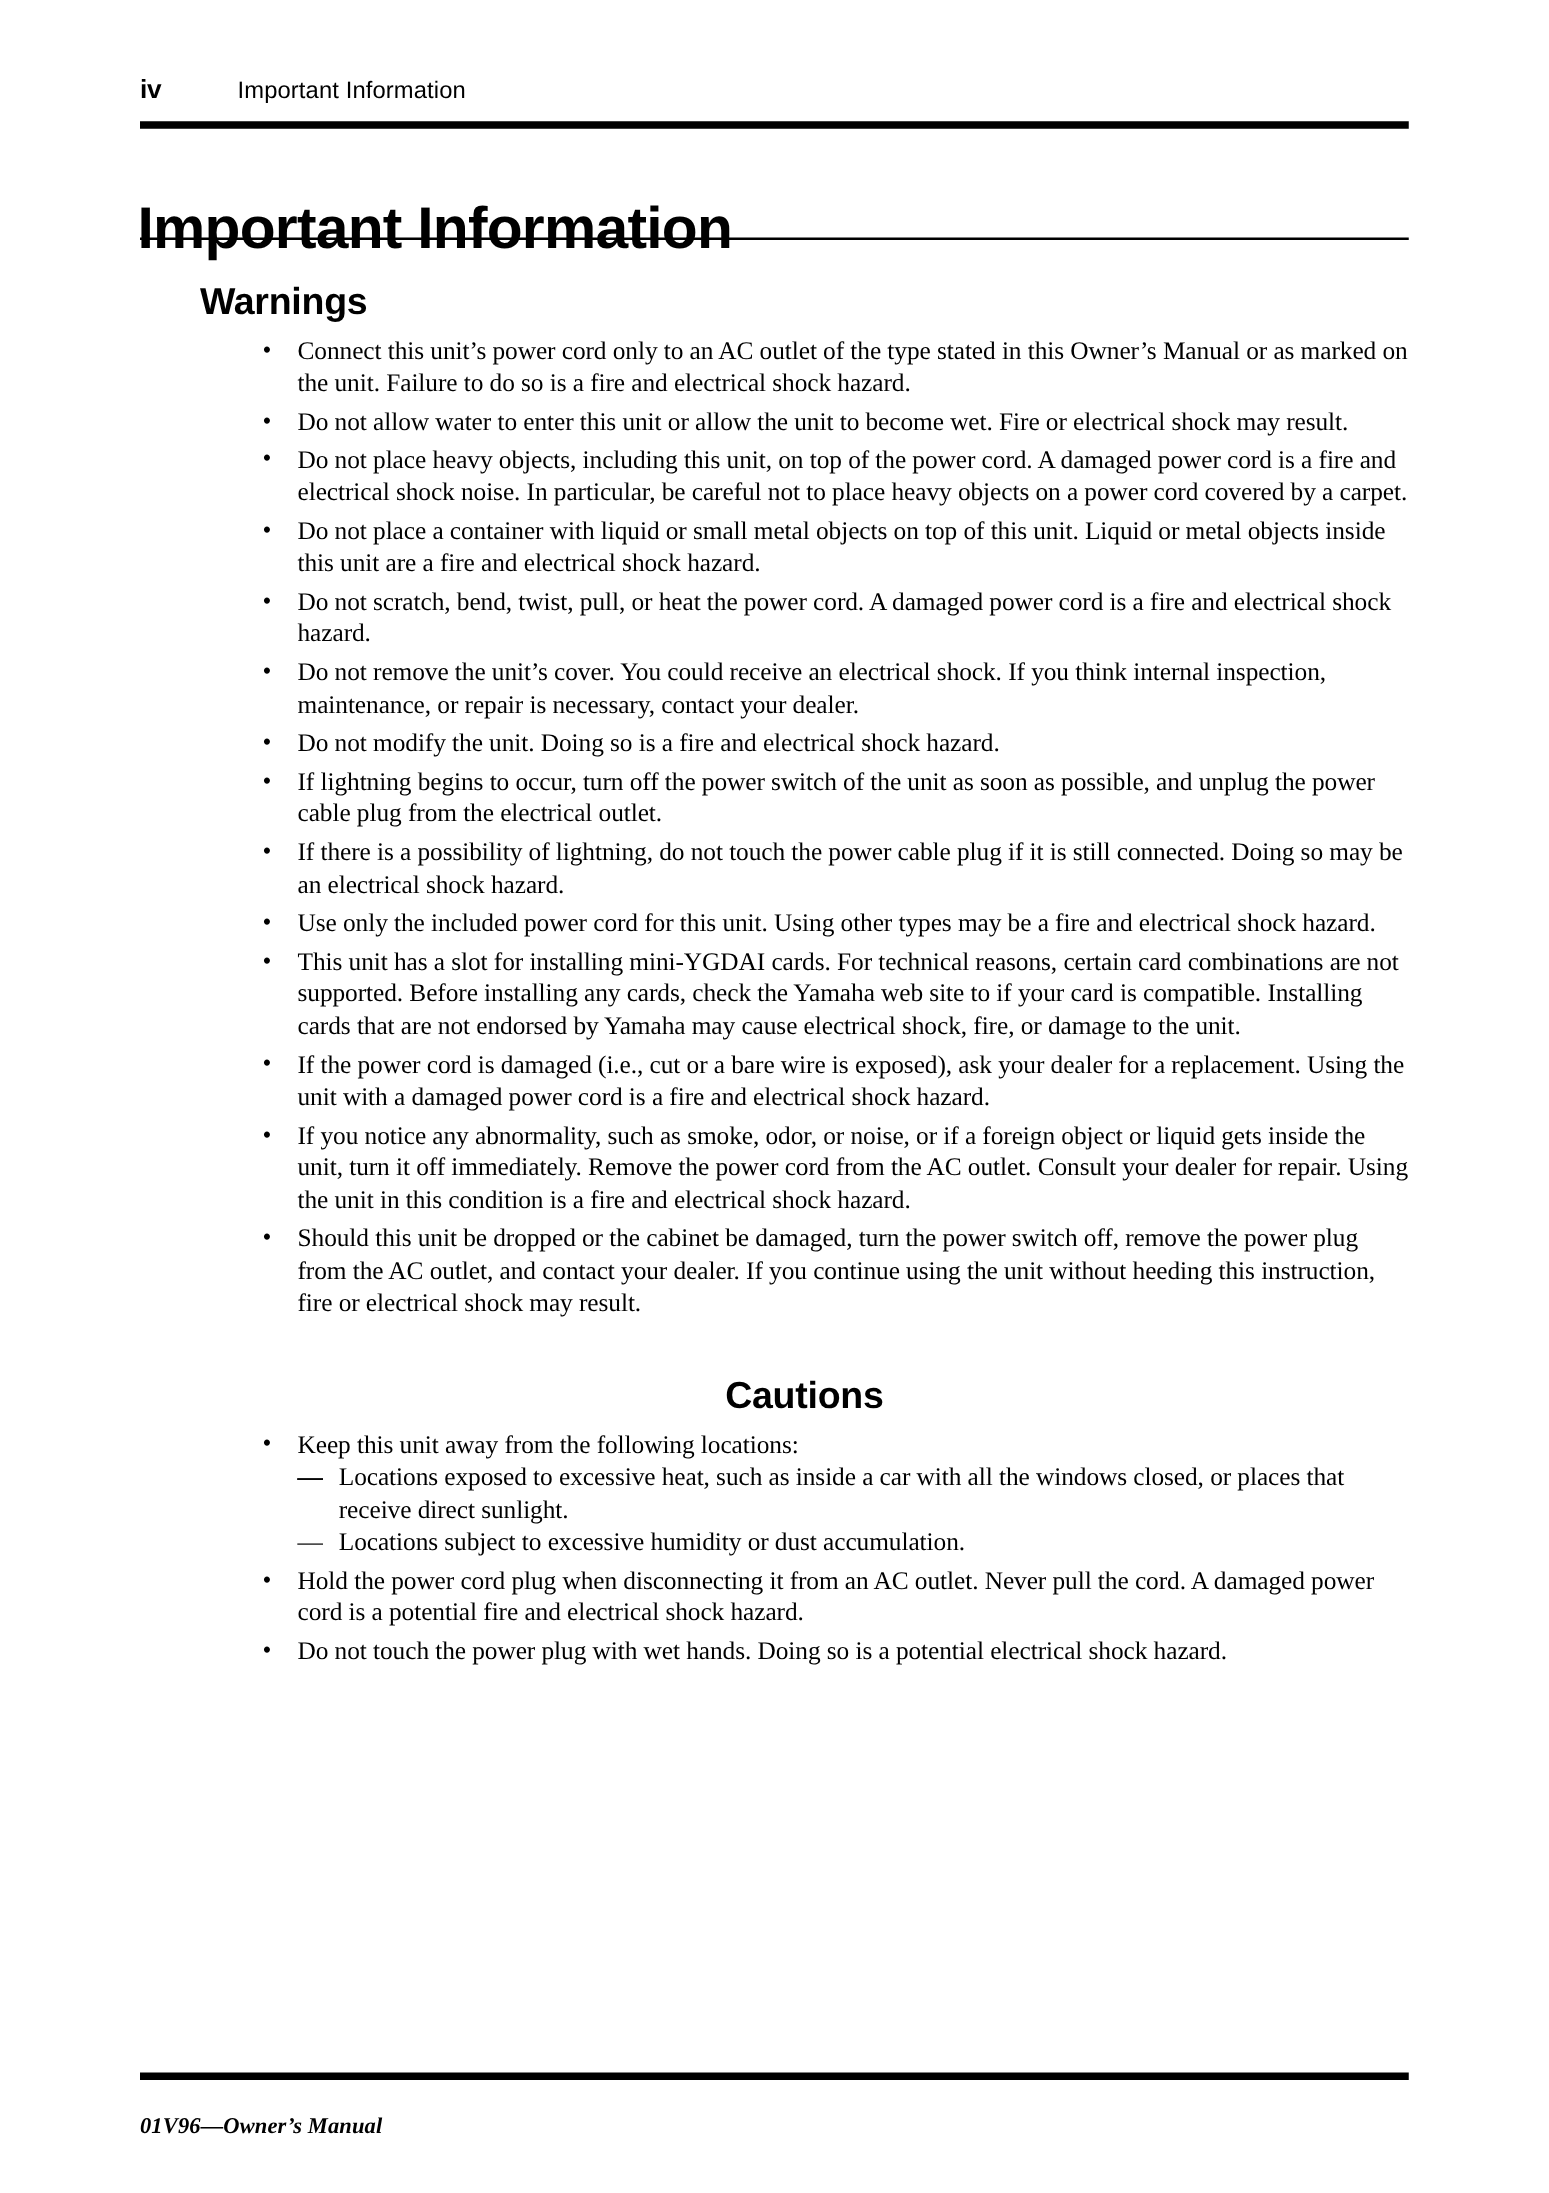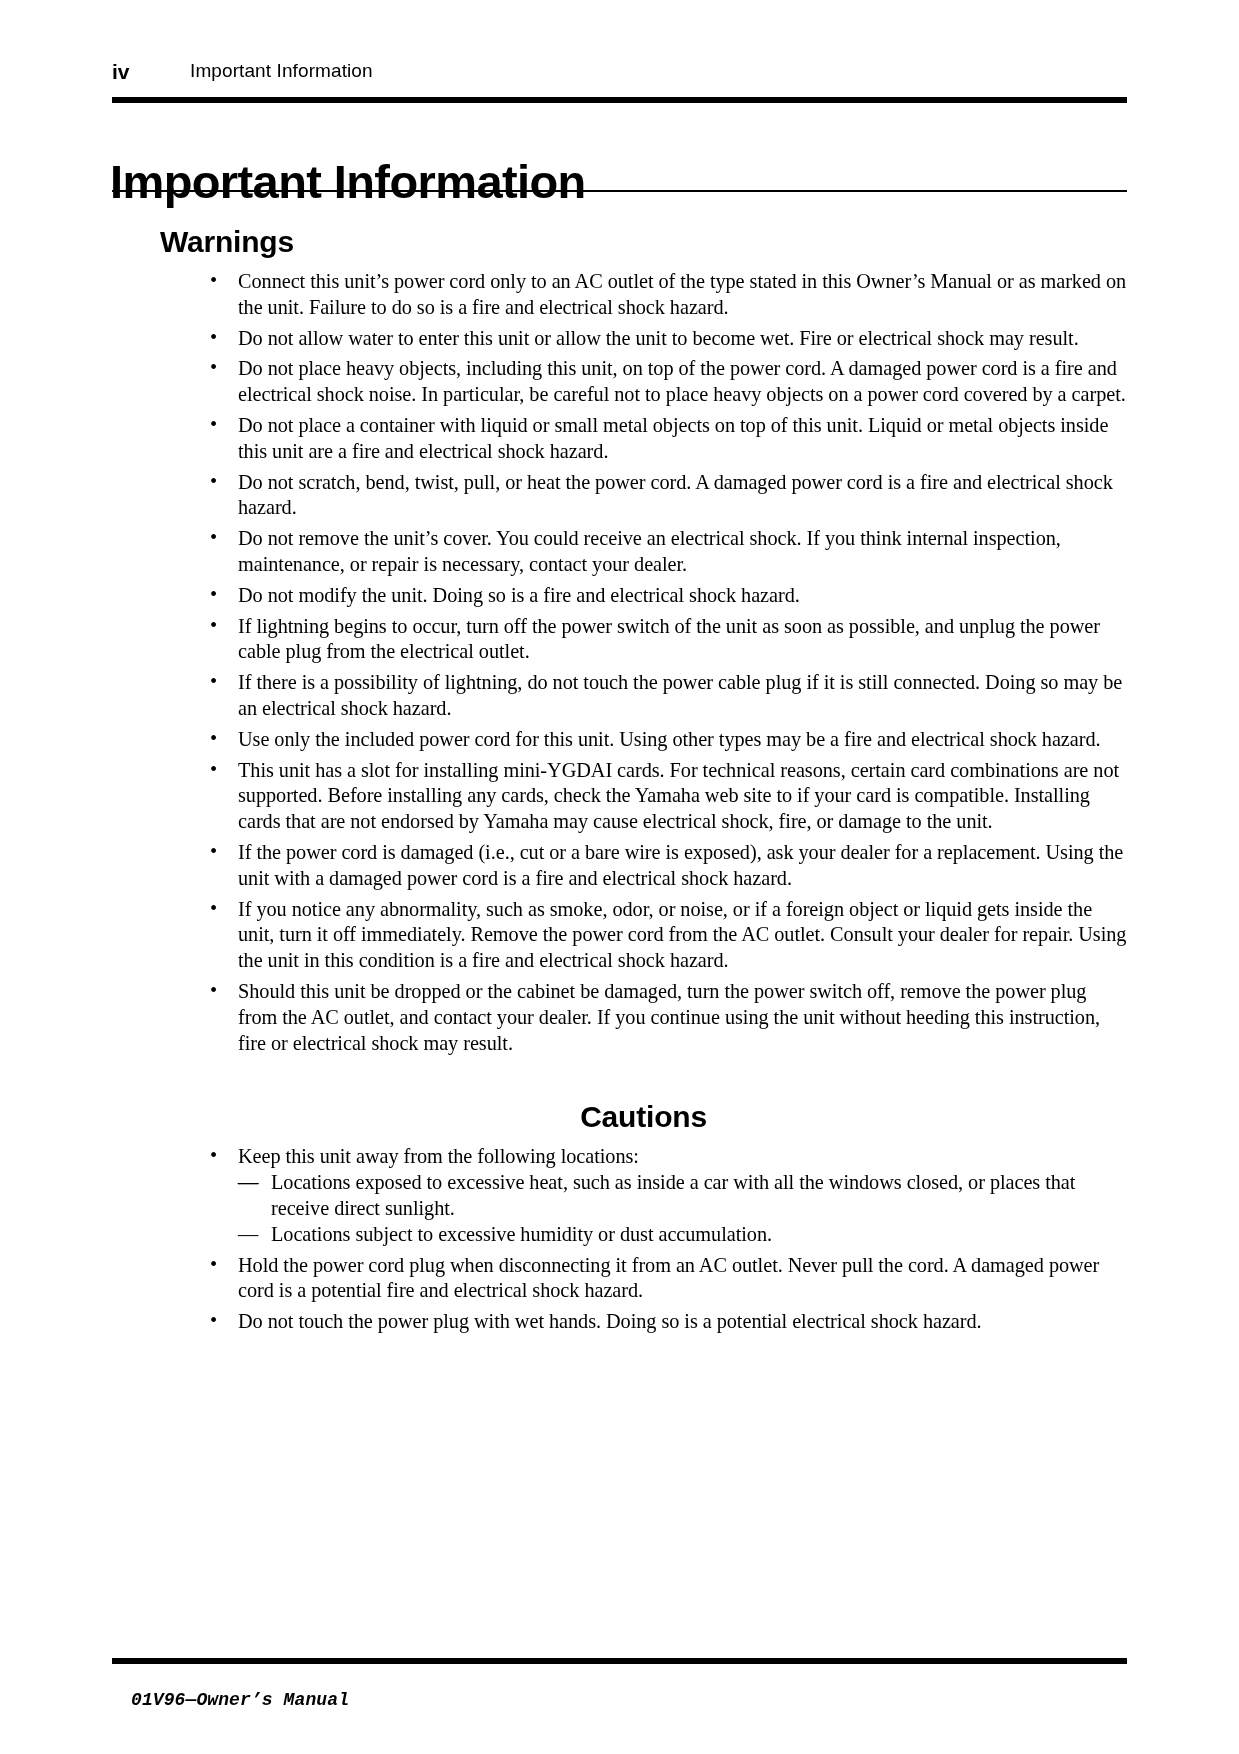--- a/index.html
+++ b/index.html
@@ -18,21 +18,21 @@
     color: #000000;
   }
 
   
   .running-head {
     position: absolute;
     left: 112px;
     top: 60px;
     width: 1015px;
     display: flex;
-    align-items: flex-start;
+    align-items: flex-end;
   }
   .folio {
     font-family: "Liberation Sans", "DejaVu Sans", sans-serif;
     font-weight: bold;
     font-size: 21px;
     letter-spacing: -0.2px;
     width: 78px;
     flex: 0 0 78px;
   }
   .running-title {
@@ -143,26 +143,25 @@
     left: 112px;
     top: 1658px;
     width: 1015px;
     height: 6px;
     background: #000000;
   }
   .footer-text {
     position: absolute;
     left: 112px;
     top: 1690px;
-    font-family: Liberation Mono, monospace;
+    font-family: Liberation Serif, serif;
     font-style: italic;
     font-weight: bold;
     font-size: 18px;
     letter-spacing: 0.1px;
-    margin-left: 19px;
   }
 </style>
 </head>
 <body>
 
 <div class="page">
 
   <div class="running-head">
     <span class="folio">iv</span>
     <span class="running-title">Important Information</span>

